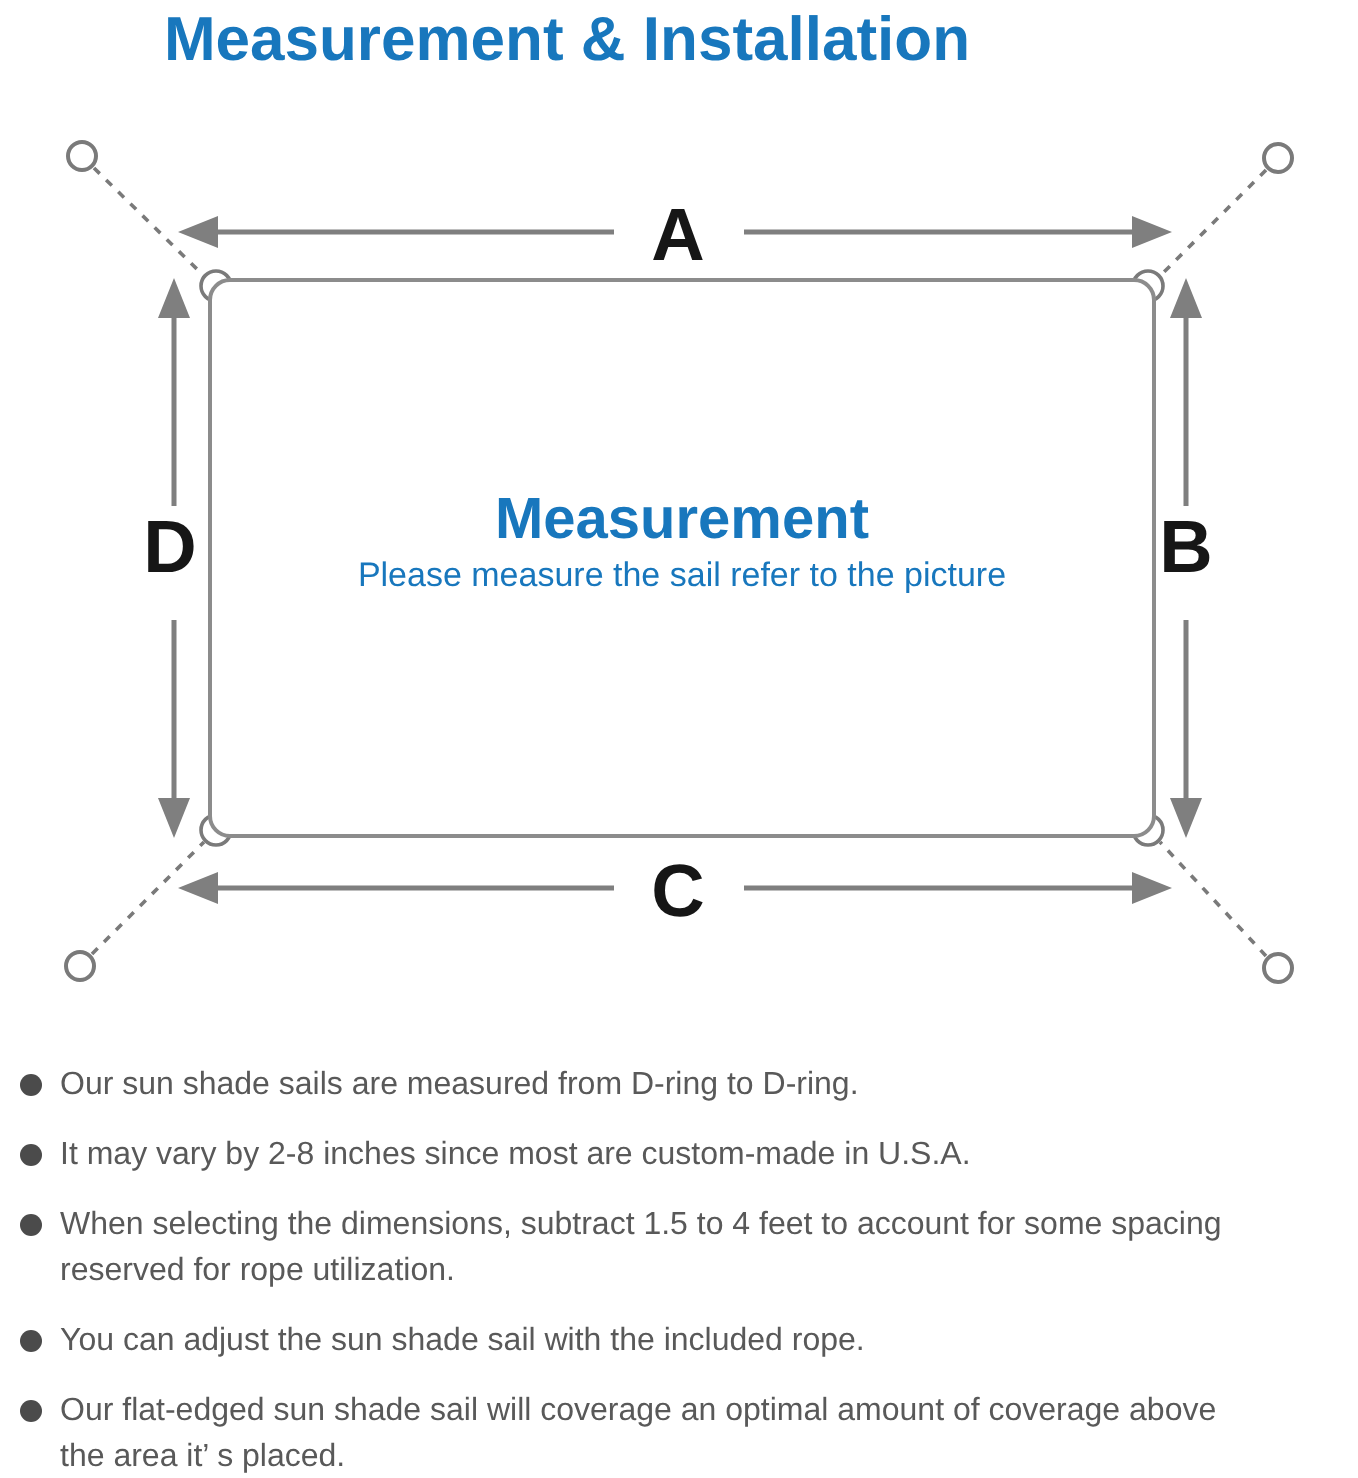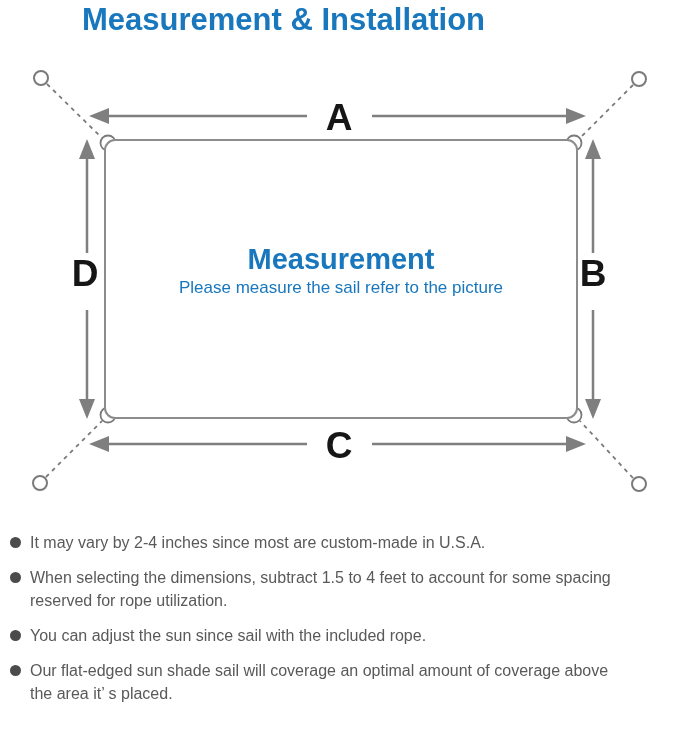--- a/index.html
+++ b/index.html
@@ -93,29 +93,33 @@
   <text class="dim-label" x="339" y="403">C</text>
   <text class="dim-label" x="85" y="231">D</text>
 
   <text class="center-h" x="341" y="214">Measurement</text>
   <text class="center-c" x="341" y="238">Please measure the sail refer to the picture</text>
 </svg>
 
 <div class="notes">
   <div class="note">
     <span class="dot"></span>
-    <span class="note-text">It may vary by 2-4 inches since most are custom-made in U.S.A.</span>
+    <span class="note-text">Our sun shade sails are measured from D-ring to D-ring.</span>
+  </div>
+  <div class="note">
+    <span class="dot"></span>
+    <span class="note-text">It may vary by 2-8 inches since most are custom-made in U.S.A.</span>
   </div>
   <div class="note">
     <span class="dot"></span>
     <span class="note-text">When selecting the dimensions, subtract 1.5 to 4 feet to account for some spacing
 reserved for rope utilization.</span>
   </div>
   <div class="note">
     <span class="dot"></span>
-    <span class="note-text">You can adjust the sun since sail with the included rope.</span>
+    <span class="note-text">You can adjust the sun shade sail with the included rope.</span>
   </div>
   <div class="note">
     <span class="dot"></span>
     <span class="note-text">Our flat-edged sun shade sail will coverage an optimal amount of coverage above
 the area it’ s placed.</span>
   </div>
 </div>
 
 </body></html>

